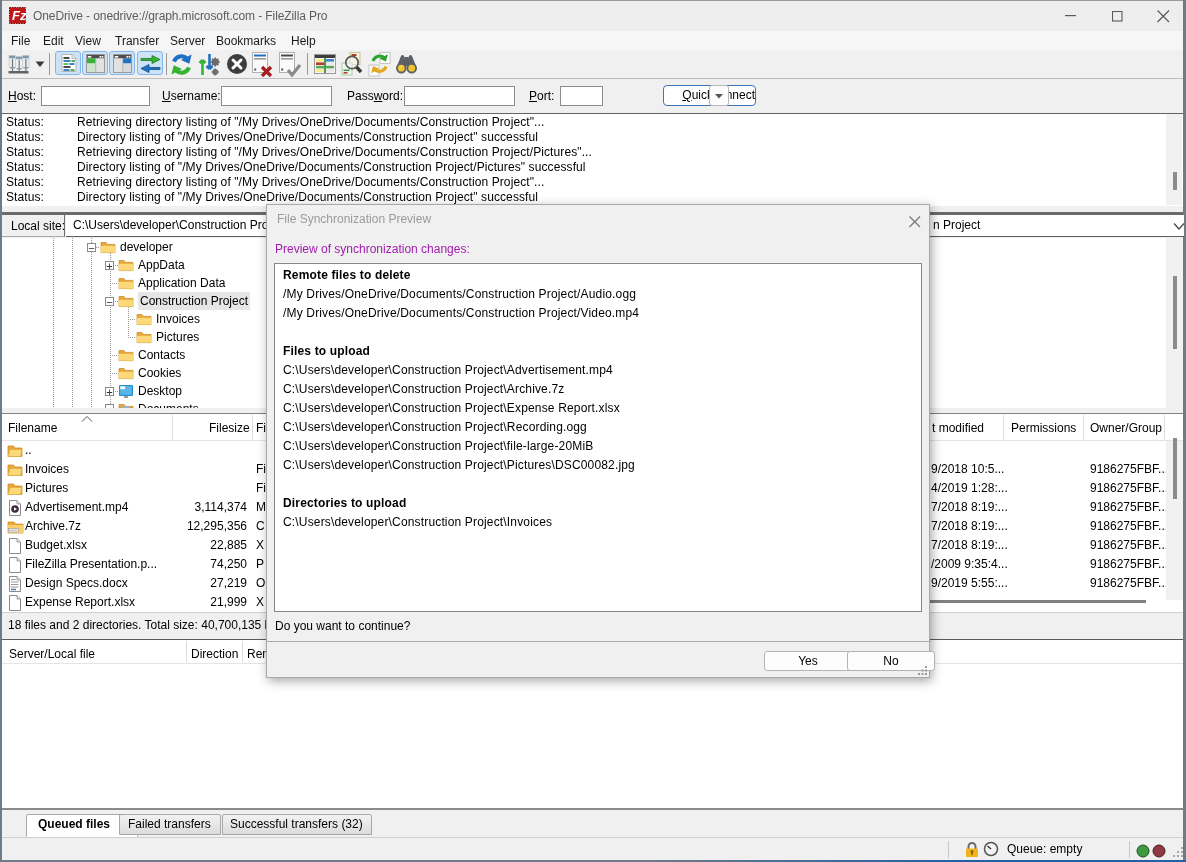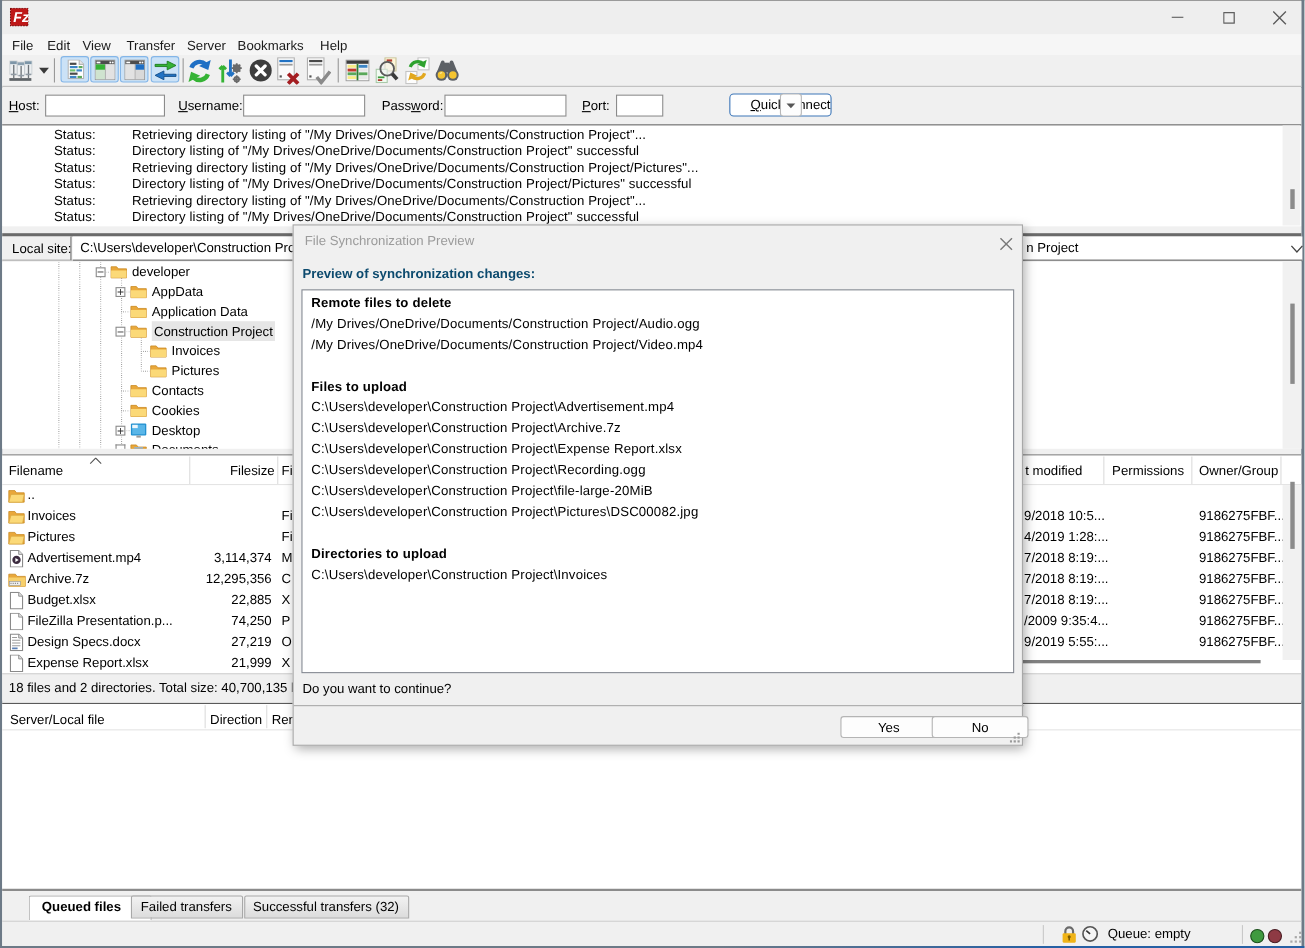--- a/index.html
+++ b/index.html
@@ -29,21 +29,21 @@
 
   
   #qcbar { left:2px; top:80px; width:1181px; height:33px; background:#f0f0f0; }
   .qlabel { position:absolute; top:9px; color:#000; }
   .qinput { position:absolute; top:6px; height:20px; background:#fff; border:1px solid #8b8b8b; }
   #qcbtn { left:613px; top:5px; width:93px; height:21px; background:#fff; border:1px solid #3c76b8; border-radius:4px; text-align:right; line-height:19px;margin-left:48px; }
   #qcdrop { left:707px; top:5px; width:20px; height:21px; background:#fdfdfd; border:1px solid #b8b8b8; border-radius:3px; }
 
   
   #log { left:2px; top:113px; width:1181px; height:93px; background:#fff; border-top:1px solid #646464; }
-  .logline { position:absolute; white-space:pre; color:#000; letter-spacing:0.1px;margin-left:43px; }
+  .logline { position:absolute; white-space:pre; color:#000; letter-spacing:0.1px; }
   #logscroll { left:1166px; top:114px; width:16px; height:91px; background:#f1f1f1; }
   #logthumb { left:1173px; top:172px; width:4px; height:18px; background:#8b8b8b; }
 
   
   #siterow { left:2px; top:206px; width:1181px; height:32px; background:#f0f0f0; }
   #siterow-band { position:absolute; left:0; top:6px; width:1181px; height:3px; background:#6a6a6a; }
   #localsite-labelbox { position:absolute; left:0; top:9px; width:63px; height:22px; background:#f0f0f0; border-right:1px solid #6f6f6f; border-bottom:1px solid #a8a8a8; }
   #localsite-label { left:9px; top:13px; }
   #localsite-combo { left:64px; top:9px; width:866px; height:22px; background:#fff; border-bottom:1px solid #5f5f5f; line-height:21px; padding-left:7px; white-space:nowrap; overflow:hidden; }
   #remotesite-combo { left:928px; top:9px; width:254px; height:22px; background:#fff; border-bottom:1px solid #5f5f5f; line-height:21px; white-space:nowrap; }
@@ -83,39 +83,40 @@
   .tab { position:absolute; top:4px; height:21px; border:1px solid #a8a8a8; border-radius:2px 2px 0 0; line-height:19px; text-align:left; background:linear-gradient(#f2f2f2,#dcdcdc); }
   #tab1 { left:4px; width:112px; background:#fff; font-weight:bold; border-bottom:1px solid #fff; height:23px;margin-left:20px; }
 
   
   #statusbar { left:2px; top:837px; width:1181px; height:23px; background:#f0f0f0; border-top:1px solid #d0d0d0; }
   .sbsep { position:absolute; top:3px; width:1px; height:17px; background:#c8c8c8; }
 
   
   #dialog { left:266px; top:204px; width:664px; height:474px; background:#f0f0f0; border:1px solid #a8a8a8; box-shadow:2px 3px 10px rgba(0,0,0,0.35); }
   #dlg-title { position:absolute; left:10px; top:7px; color:#9b9b9b; font-size:12px; }
-  #dlg-label { position:absolute; left:8px; top:37px; color:#0c4a6e;font-weight:bold; }
+  #dlg-label { position:absolute; left:8px; top:37px; color:#a21caf; }
   #dlg-box { position:absolute; left:7px; top:58px; width:648px; height:349px; background:#fff; border:1px solid #828790; overflow:hidden; }
   .dline { position:absolute; left:8px; height:19px; line-height:19px; white-space:pre; letter-spacing:0.16px; }
   #dlg-question { position:absolute; left:8px; top:414px; }
   #dlg-sep { position:absolute; left:0px; top:436px; width:664px; height:1px; background:#a9a9a9; }
   .dbtn { position:absolute; top:446px; width:88px; height:20px; background:#fdfdfd; border:1px solid #b4b4b4; border-radius:3px; text-align:center; line-height:18px; }
 </style>
 </head>
 <body>
 <div class="abs" id="frame-top"></div>
 <div class="abs" id="frame-left"></div>
 <div class="abs" id="frame-right"></div>
 <div class="abs" id="frame-bottom"></div>
 
 <div class="abs" id="titlebar">
   <svg class="abs" style="left:7px;top:6px" width="17" height="17" viewBox="0 0 17 17">
     <rect x="0.5" y="0.5" width="16" height="16" fill="#bf1818" stroke="#7a0c0c" stroke-dasharray="1.5,1" stroke-width="1"></rect>
     <text x="3" y="13" font-family="Liberation Sans, sans-serif" font-size="13" font-style="italic" font-weight="bold" fill="#fff">Fz</text>
   </svg>
+  <span class="abs" id="titletext">OneDrive - onedrive://graph.microsoft.com - FileZilla Pro</span>
   <svg class="abs wbtn" style="left:1063px;top:14px" width="11" height="2">
       <rect width="11" height="1.2" fill="#5a5a5a"></rect>
     </svg>
   <svg class="abs wbtn" style="left:1110px;top:10px" width="11" height="11">
       <rect x="0.5" y="0.5" width="9.5" height="9.5" fill="none" stroke="#5a5a5a" stroke-width="1.1"></rect>
     </svg>
   <svg class="abs wbtn" style="left:1155px;top:9px" width="13" height="13">
       <path d="M0.5 0.5 L12 12 M12 0.5 L0.5 12" stroke="#5a5a5a" stroke-width="1.2"></path>
     </svg>
 </div>

